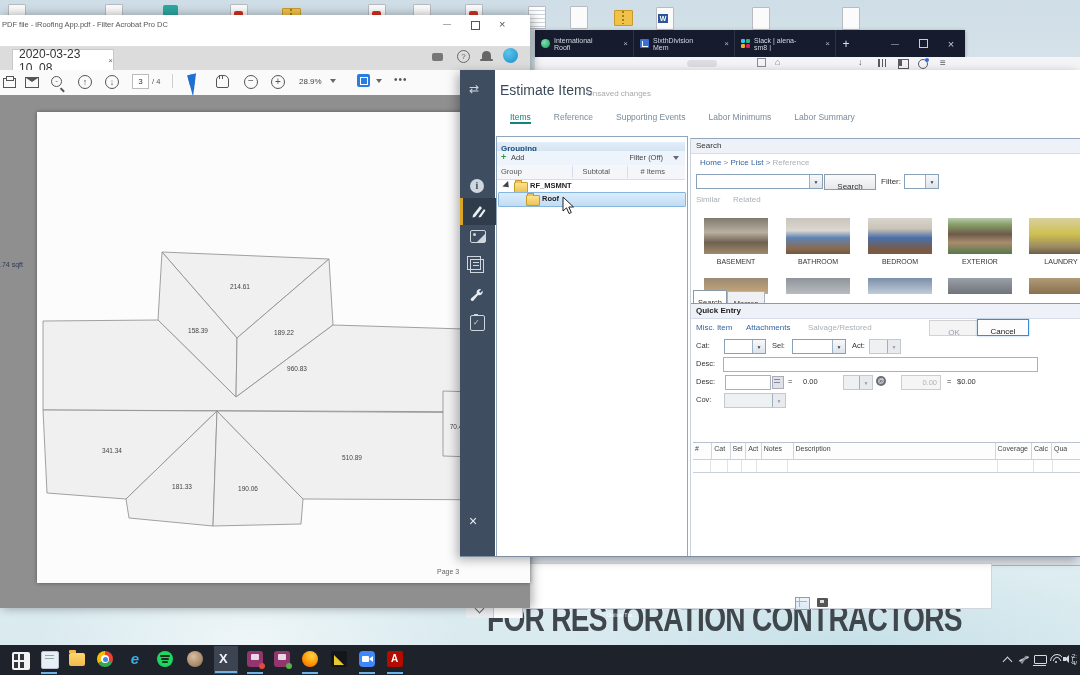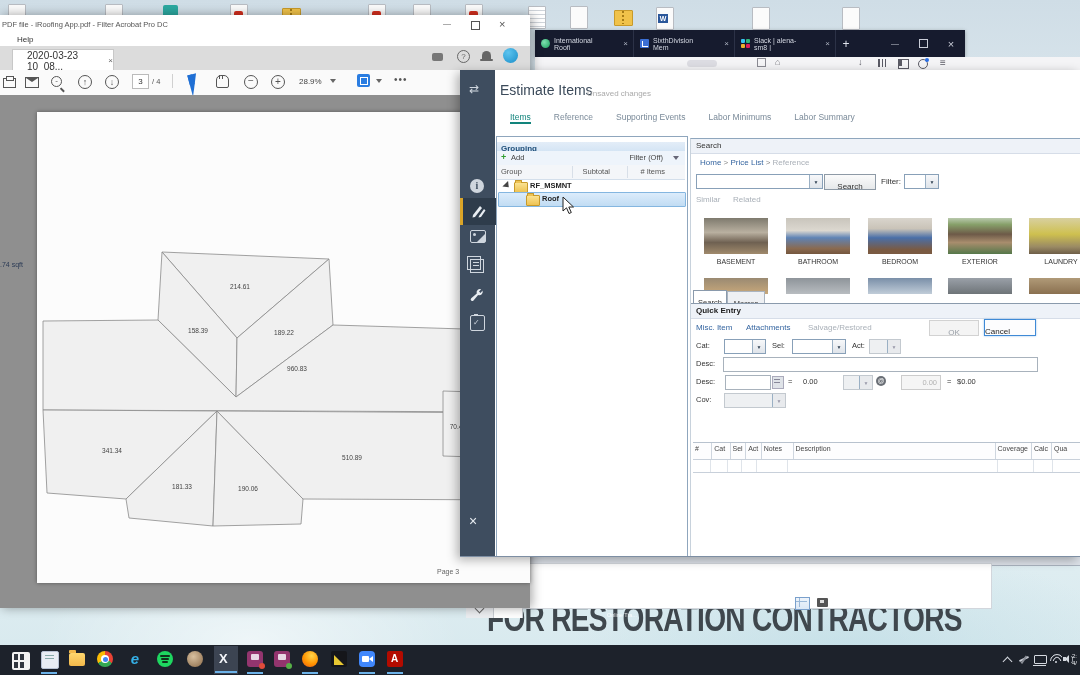--- a/index.html
+++ b/index.html
@@ -139,27 +139,24 @@
 
   <div class="a" style="left:0;top:15px;width:530px;height:593px;background:#fff;box-shadow:2px 0 10px rgba(0,0,0,.35);z-index:4">
 
     <div class="a" style="left:0;top:0;width:530px;height:18px;background:#fff">
       <span class="a" style="left:2px;top:5px;font-size:7.5px;color:#555;white-space:nowrap">PDF file - iRoofing App.pdf - Filter Acrobat Pro DC</span>
       <span class="a" style="left:443px;top:4px;font-size:8px;color:#555">—</span>
       <span class="a" style="left:471px;top:6px;width:7px;height:7px;border:1px solid #555"></span>
       <span class="a" style="left:499px;top:3px;font-size:11px;color:#555">×</span>
     </div>
 
-    <div class="a" style="left:0;top:18px;width:530px;height:13px;background:#fff">
-      <span class="a" style="left:17px;top:2px;font-size:8px;color:#333">Help</span>
-    </div>
 
     <div class="a" style="left:0;top:31px;width:530px;height:24px;background:#dcdcdc;border-bottom:1px solid #c8c8c8">
       <div class="a" style="left:12px;top:3px;width:100px;height:21px;background:#fff;border:1px solid #c8c8c8;border-bottom:none;display:flex;align-items:center">
-        <span style="font-size:10px;color:#333;margin-left:14px">2020-03-23 10_08...</span>
+        <span style="font-size:12px;color:#333;margin-left:6px">2020-03-23 10_08...</span>
         <span style="margin-left:4px;font-size:8px;color:#666">×</span>
       </div>
       <span class="a" style="left:432px;top:7px;width:11px;height:8px;background:#777;border-radius:2px">
         <span style="position:absolute;left:2px;bottom:-3px;width:0;height:0;border:3px solid transparent;border-top-color:#777"></span>
         </span>
       <span class="a" style="left:457px;top:4px;width:11px;height:11px;border:1px solid #666;border-radius:50%;font-size:8px;color:#666;text-align:center;line-height:11px">?</span>
       <span class="a" style="left:482px;top:5px;width:9px;height:8px;background:#666;border-radius:5px 5px 0 0">
         <span style="position:absolute;left:-2px;bottom:-2px;width:13px;height:2px;background:#666;border-radius:1px"></span>
         </span>
       <span class="a" style="left:503px;top:2px;width:15px;height:15px;border-radius:50%;background:radial-gradient(circle at 35% 30%,#5cc4ef,#1b8ec9)"></span>
@@ -349,21 +346,21 @@
       </div>
 
       <div class="a" style="left:0;top:164px;width:390px;height:14px;background:#eef2f8;border-top:1px solid #8a9aac;border-bottom:1px solid #d6dde8">
         <span style="position:absolute;left:5px;top:2px;font-size:8px;font-weight:bold;color:#222">Quick Entry</span>
       </div>
       <span class="lnk a" style="left:5px;top:184px">Misc. Item</span>
       <span class="lnk a" style="left:55px;top:184px">Attachments</span>
       <span class="glnk a" style="left:117px;top:184px">Salvage/Restored</span>
       <div class="a" style="left:238px;top:181px;width:48px;height:14px;background:#f4f4f4;border:1px solid #d2d2d2;text-align:center">
         <span style="font-size:8px;color:#9aa0a8;line-height:13px">OK</span></div>
-      <div class="a" style="left:293px;top:180px;width:50px;height:15px;background:#fdfdfe;border:1px solid #3f8ad6;box-shadow:0 0 2px #9cc4ec;text-align:left">
+      <div class="a" style="left:286px;top:180px;width:50px;height:15px;background:#fdfdfe;border:1px solid #3f8ad6;box-shadow:0 0 2px #9cc4ec;text-align:center">
         <span style="font-size:8px;color:#222;line-height:14px">Cancel</span></div>
 
       <span class="a t" style="left:5px;top:202px">Cat:</span>
       <div class="combo" style="left:33px;top:200px;width:40px">
         <span class="fill"></span>
           <span class="cb">▼</span>
         </div>
       <span class="a t" style="left:81px;top:202px">Sel:</span>
       <div class="combo" style="left:101px;top:200px;width:52px">
         <span class="fill"></span>

